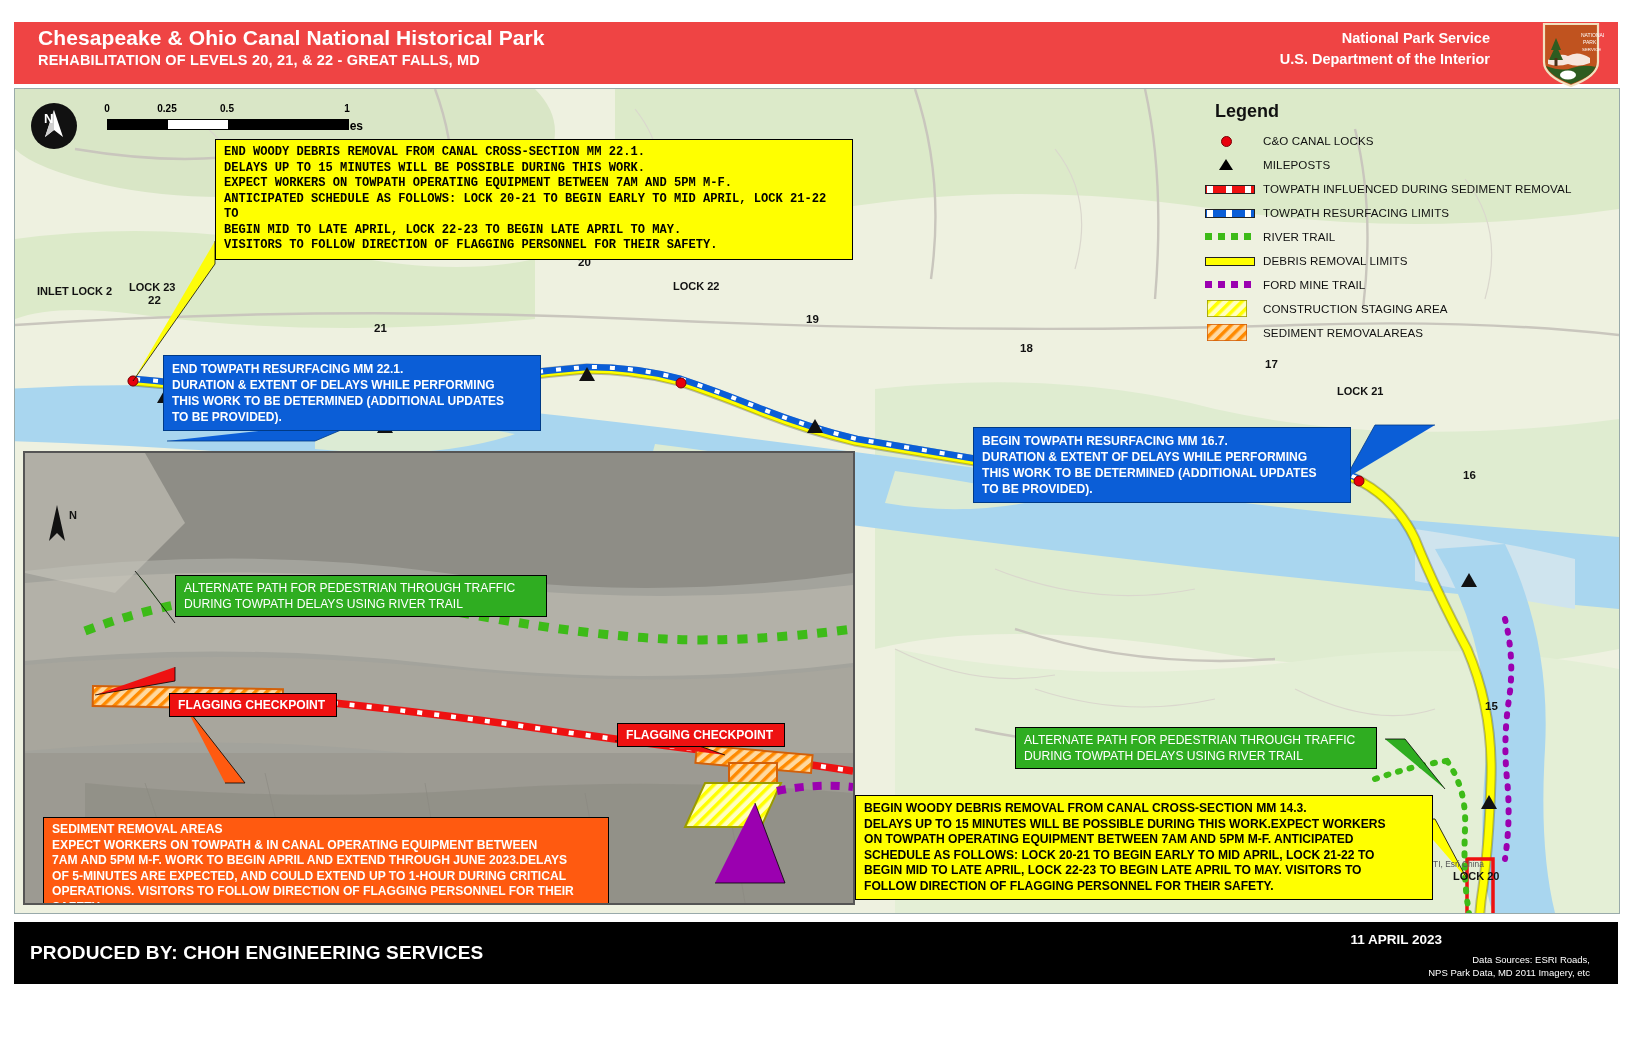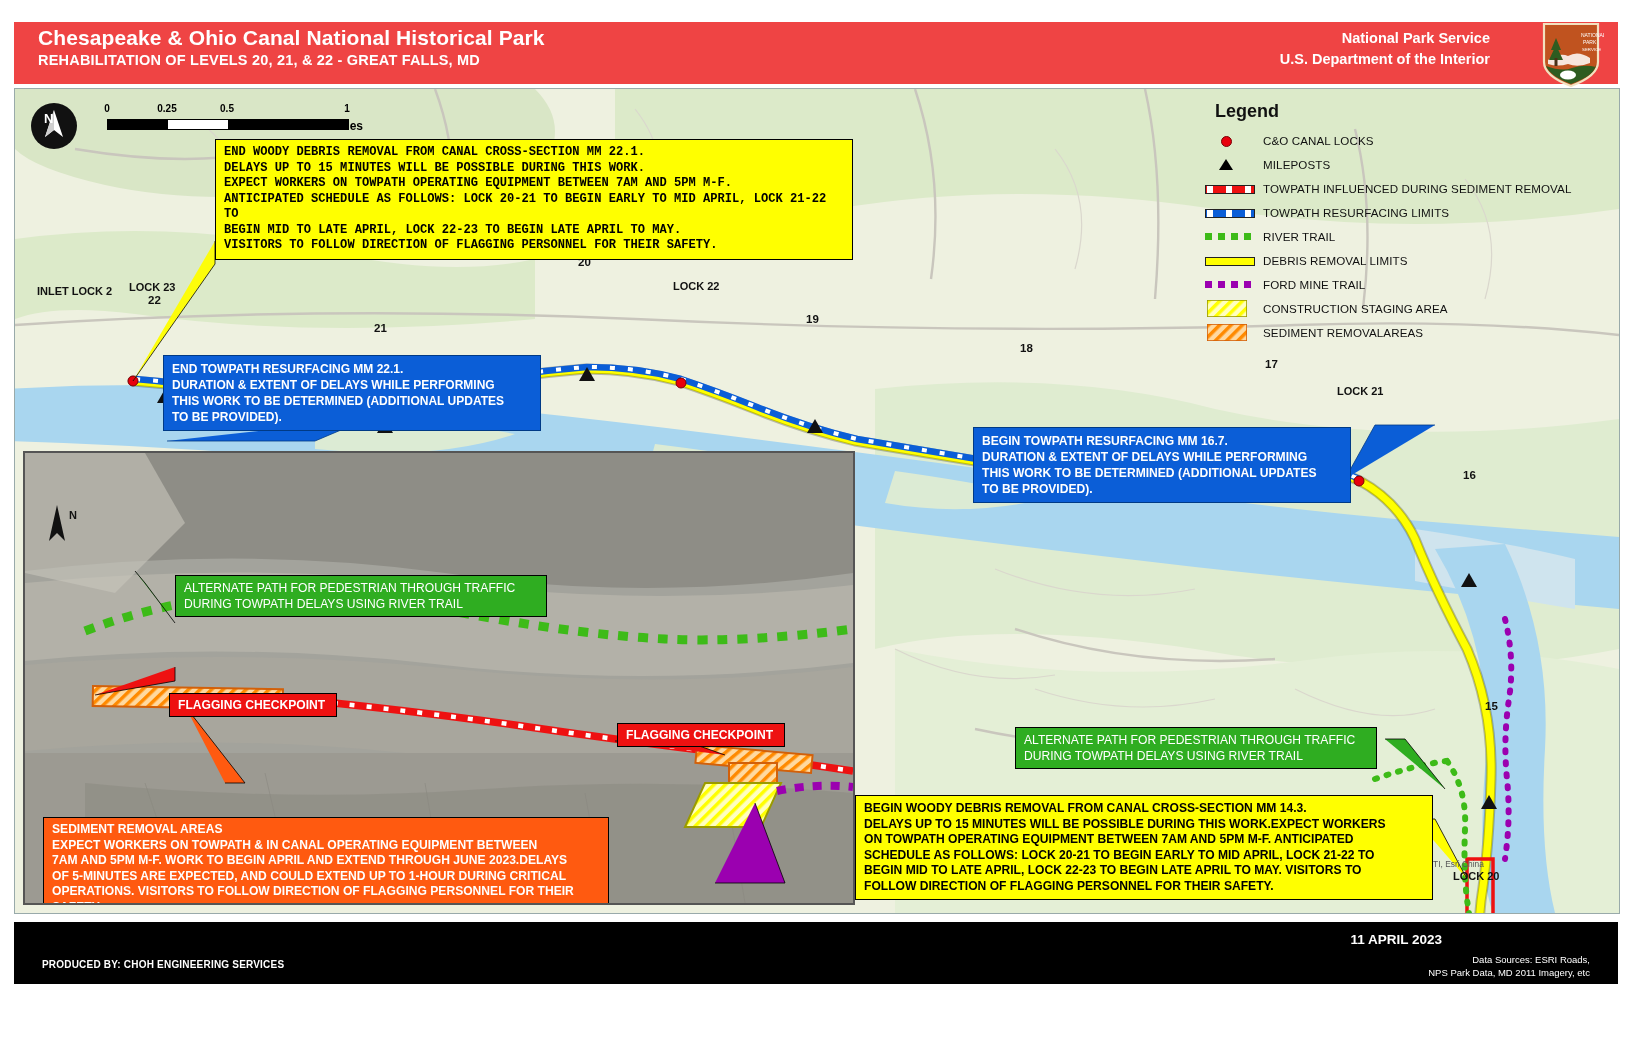--- a/index.html
+++ b/index.html
@@ -50,21 +50,21 @@
   .co-green{background:#2fad21;border:1px solid #000;color:#fff;font-weight:normal;}
   .co-orange{background:#ff5a10;border:1px solid #000;color:#fff;font-weight:bold;}
   .co-red{background:#ee1111;border:1px solid #000;color:#fff;font-weight:bold;}
 
   
   .inset{position:absolute;left:8px;top:362px;width:828px;height:450px;border:2px solid #555;overflow:hidden;background:#9a9a94;z-index:30;}
   .inset-sb{position:absolute;left:16px;top:406px;width:270px;height:28px;z-index:5;}
 
   
   .ftr{position:absolute;left:14px;top:922px;width:1604px;height:62px;background:#000;}
-  .ftr-left{position:absolute;left:28px;top:20px;color:#fff;font-size:10px;font-weight:bold;letter-spacing:.2px;margin-top:17px;}
+  .ftr-left{position:absolute;left:16px;top:20px;color:#fff;font-size:19px;font-weight:bold;letter-spacing:.2px;}
   .ftr-date{position:absolute;right:176px;top:10px;color:#fff;font-size:13.5px;font-weight:bold;}
   .ftr-src1{position:absolute;right:28px;top:32px;color:#fff;font-size:9.5px;text-align:right;}
   .ftr-src2{position:absolute;right:28px;top:45px;color:#fff;font-size:9.5px;text-align:right;}
 
   .attrib{position:absolute;left:852px;top:770px;width:640px;font-size:8.4px;color:#555;line-height:1.25;z-index:20;}
 
   .maplabel{position:absolute;font-size:11px;font-weight:bold;color:#111;white-space:nowrap;z-index:25;}
   .mmnum{position:absolute;font-size:11.5px;font-weight:bold;color:#111;z-index:25;}
 </style>
 </head>

